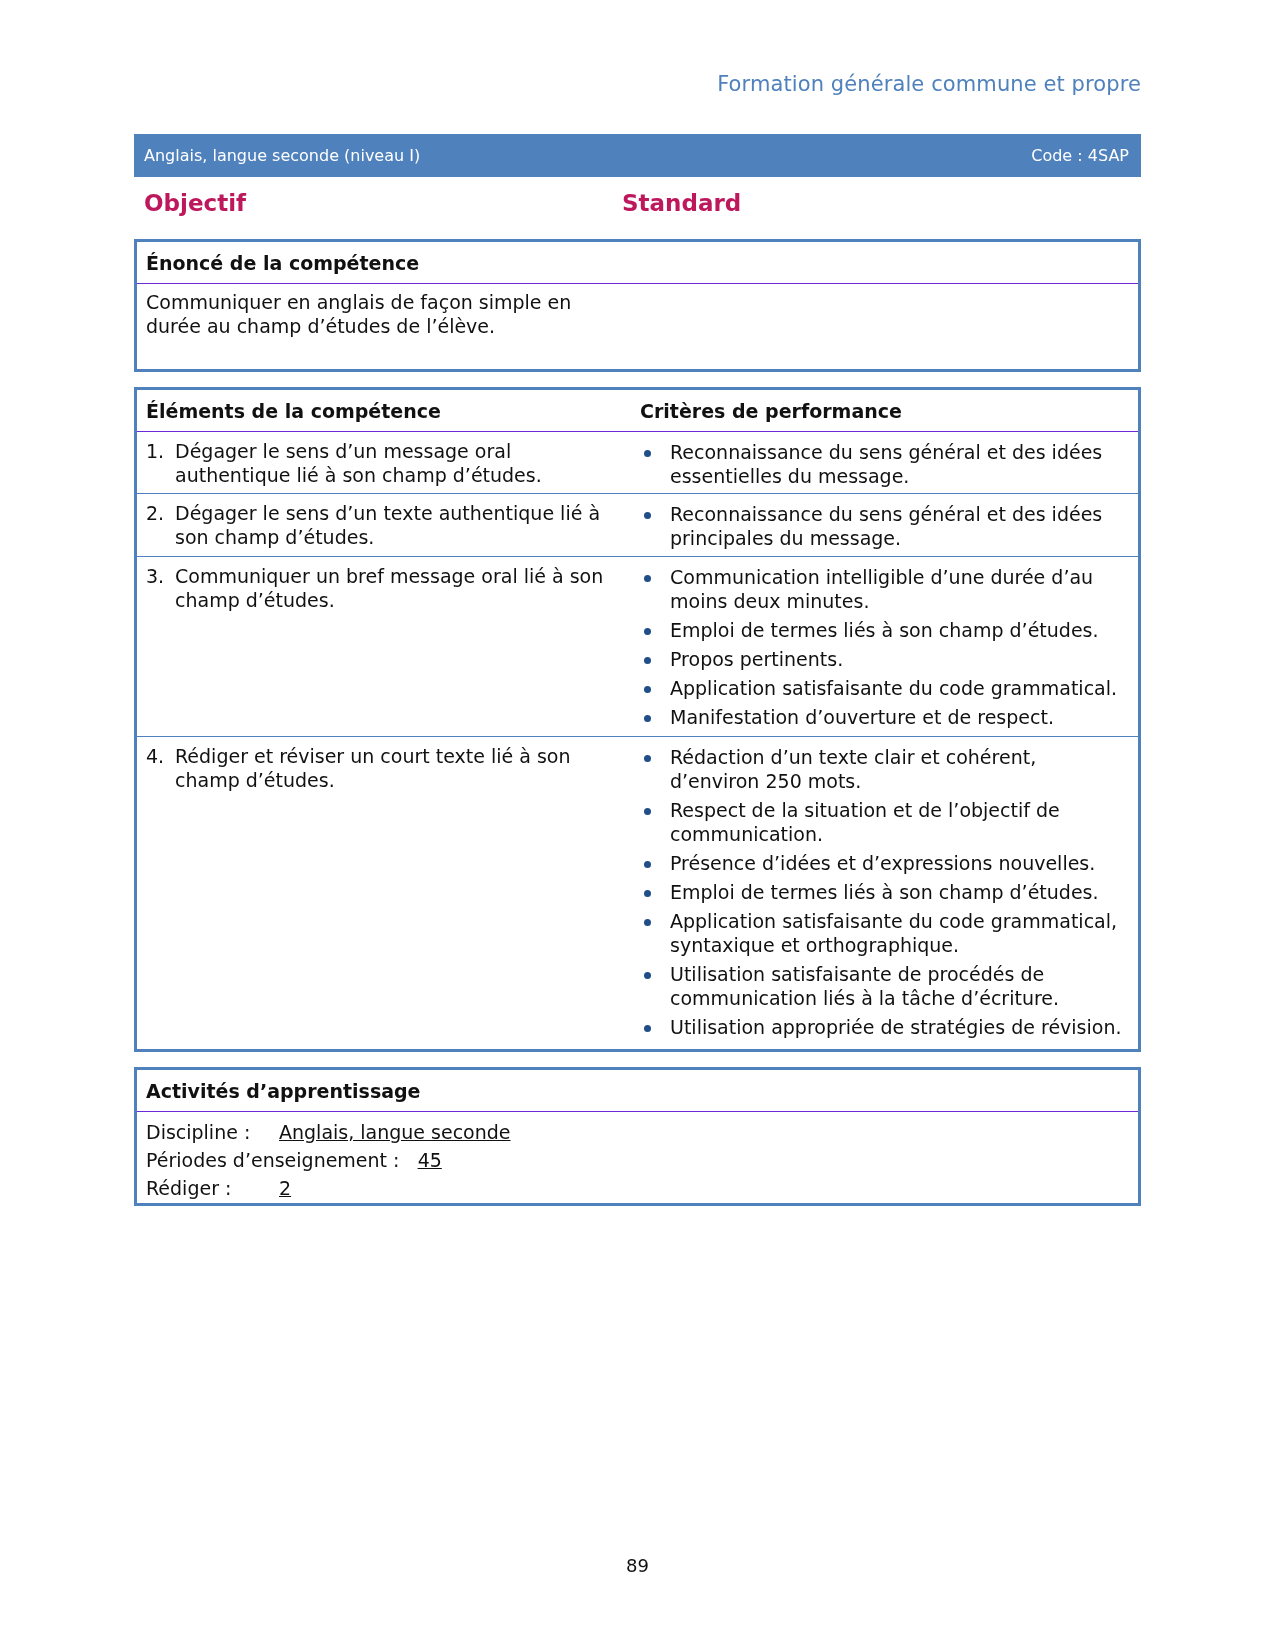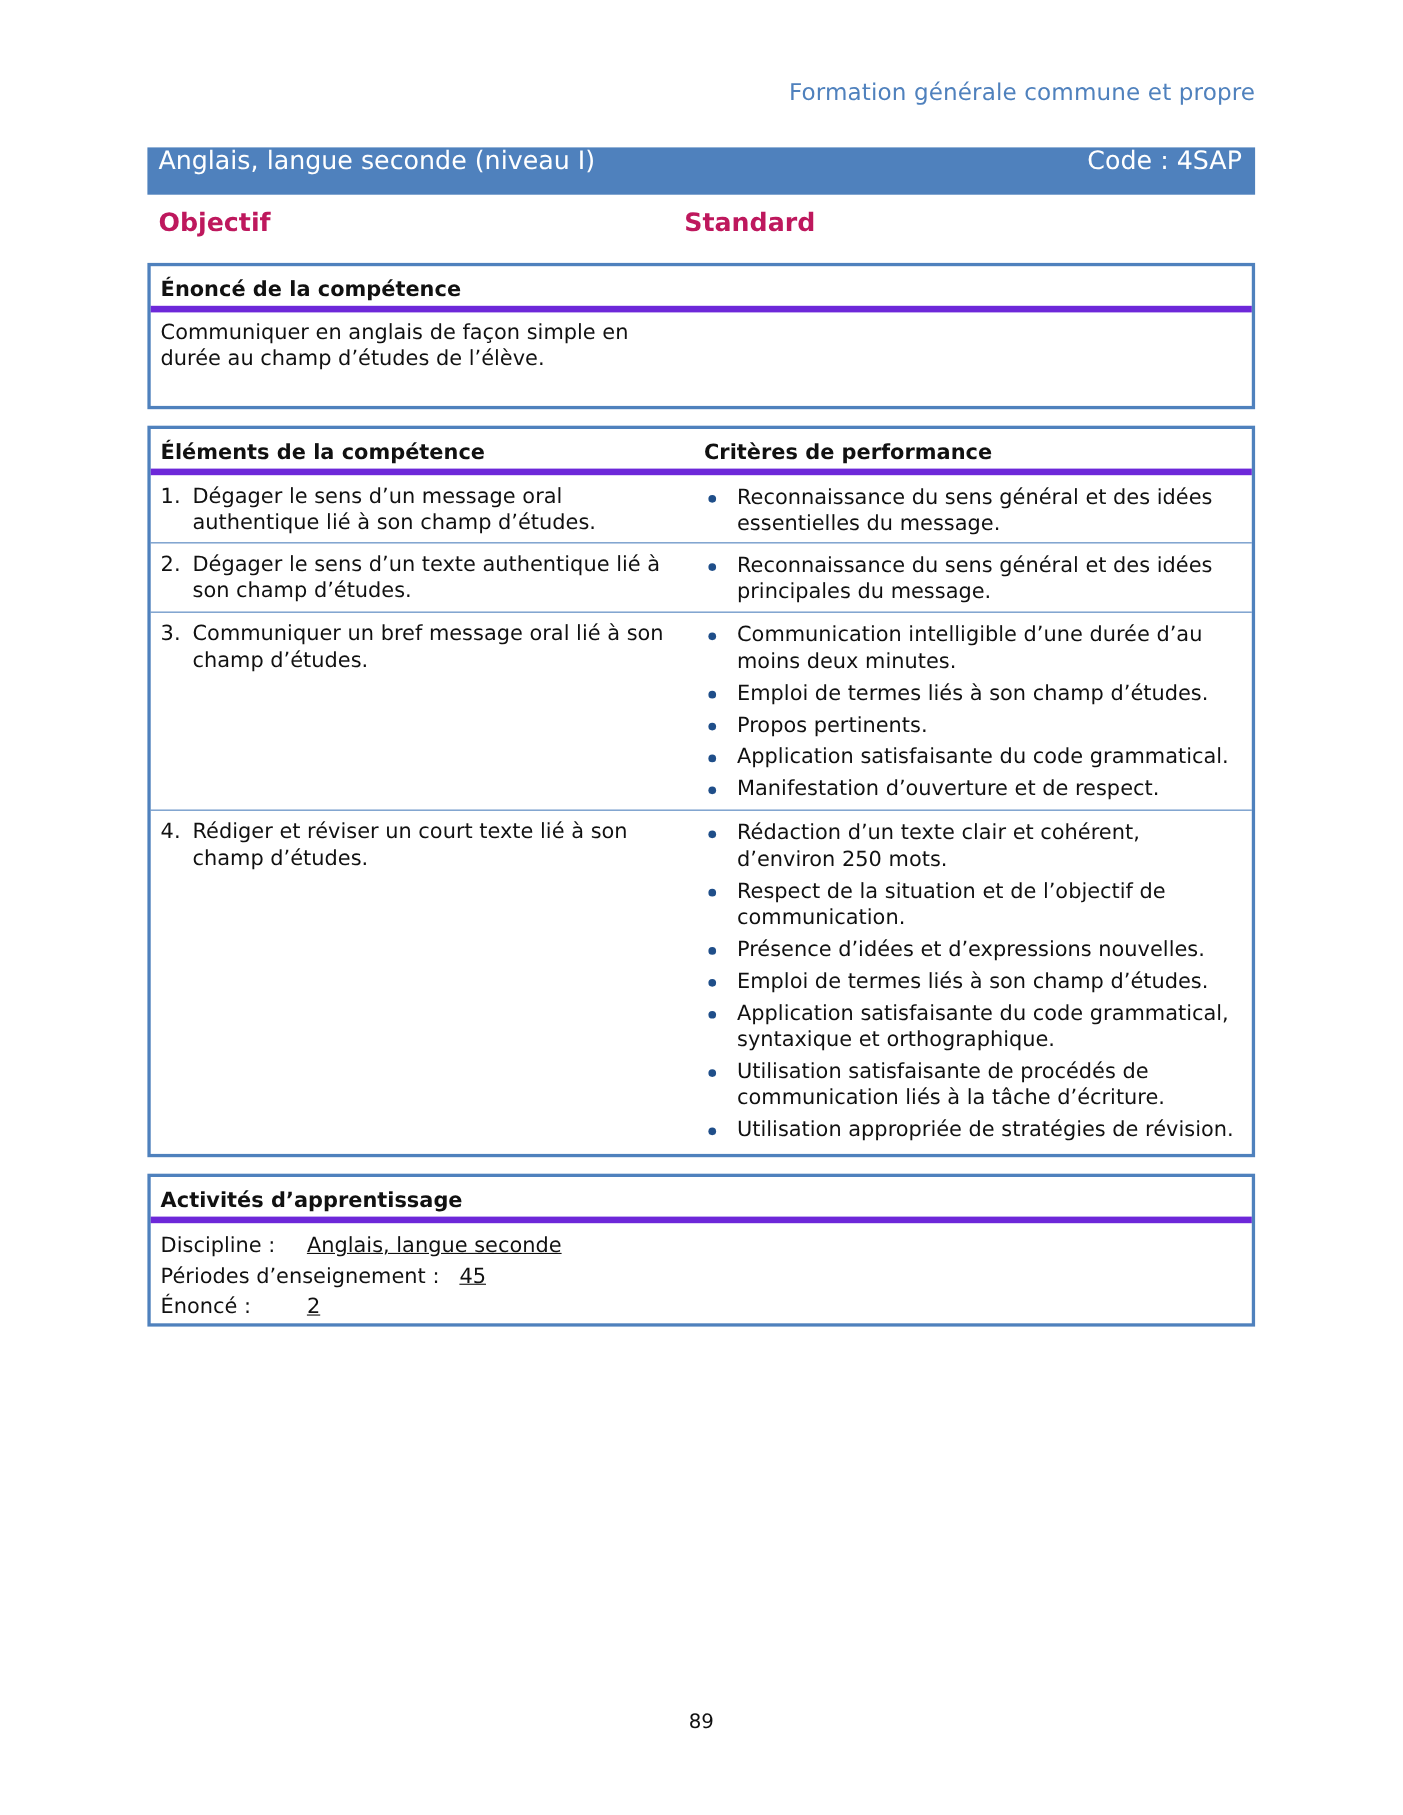--- a/index.html
+++ b/index.html
@@ -6,38 +6,38 @@
   body {
     width: 1275px; height: 1650px; position: relative; overflow: hidden;
     font-family: "DejaVu Sans", sans-serif; color: #111111;
   }
   .running-head {
     position: absolute; right: 134px; top: 72px;
     font-size: 21px; color: #4f81bd; letter-spacing: 0.1px;
   }
   .title-bar {
     position: absolute; left: 134px; top: 134px; width: 1007px; height: 43px;
-    background: #4f81bd; color: #ffffff; font-size: 23px;
-    display: flex; align-items: flex-start; justify-content: space-between;
+    background: #4f81bd; color: #ffffff; font-size: 16px;
+    display: flex; align-items: center; justify-content: space-between;
     box-sizing: border-box; padding: 0 12px 0 10px;
   }
   .section-heads {
     position: absolute; left: 134px; top: 190px; width: 1007px; height: 34px;
     font-weight: bold; font-size: 23px; color: #be185d;
   }
   .section-heads .obj { position: absolute; left: 10px; top: 0; }
   .section-heads .std { position: absolute; left: 488px; top: 0; }
 
   .box {
     position: absolute; left: 134px; width: 1007px; box-sizing: border-box;
     border: 3px solid #4f81bd;
   }
   .box .head {
     font-weight: bold; font-size: 19px; height: 42px; box-sizing: border-box;
-    padding: 10px 9px 0 9px; border-bottom: 6px solid #6d28d9;
+    padding: 10px 9px 0 9px; border-bottom: 1px solid #6d28d9;
     display: flex;
   }
   .box .head .col-left { width: 494px; }
   .box .head .col-right { flex: 1; }
   .box .body { font-size: 19px; line-height: 24px; }
 
   #box-enonce { top: 239px; height: 133px; }
   #box-enonce .body { padding: 6px 9px; width: 480px; }
 
   #box-elements { top: 387px; height: 665px; }
@@ -219,19 +219,19 @@
   <div class="body">
     <div class="kv kv1">
       <span class="k">Discipline :</span>
       <span class="v">Anglais, langue seconde</span>
     </div>
     <div class="kv kv2">
       <span class="k" style="width:auto">Périodes d’enseignement :   </span>
       <span class="v">45</span>
     </div>
     <div class="kv kv3">
-      <span class="k">Énoncé :</span>
+      <span class="k">Rédiger :</span>
       <span class="v">2</span>
     </div>
   </div>
 </div>
 
 <div class="page-number">89</div>
 
 </body></html>

